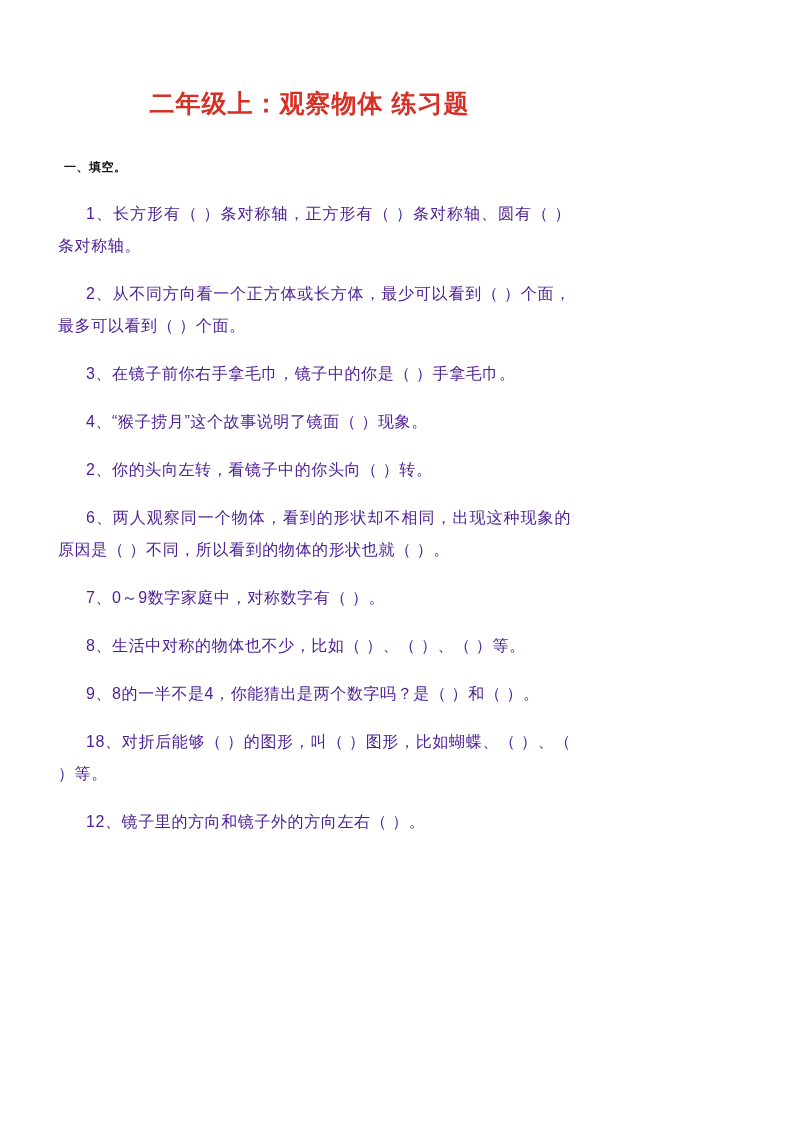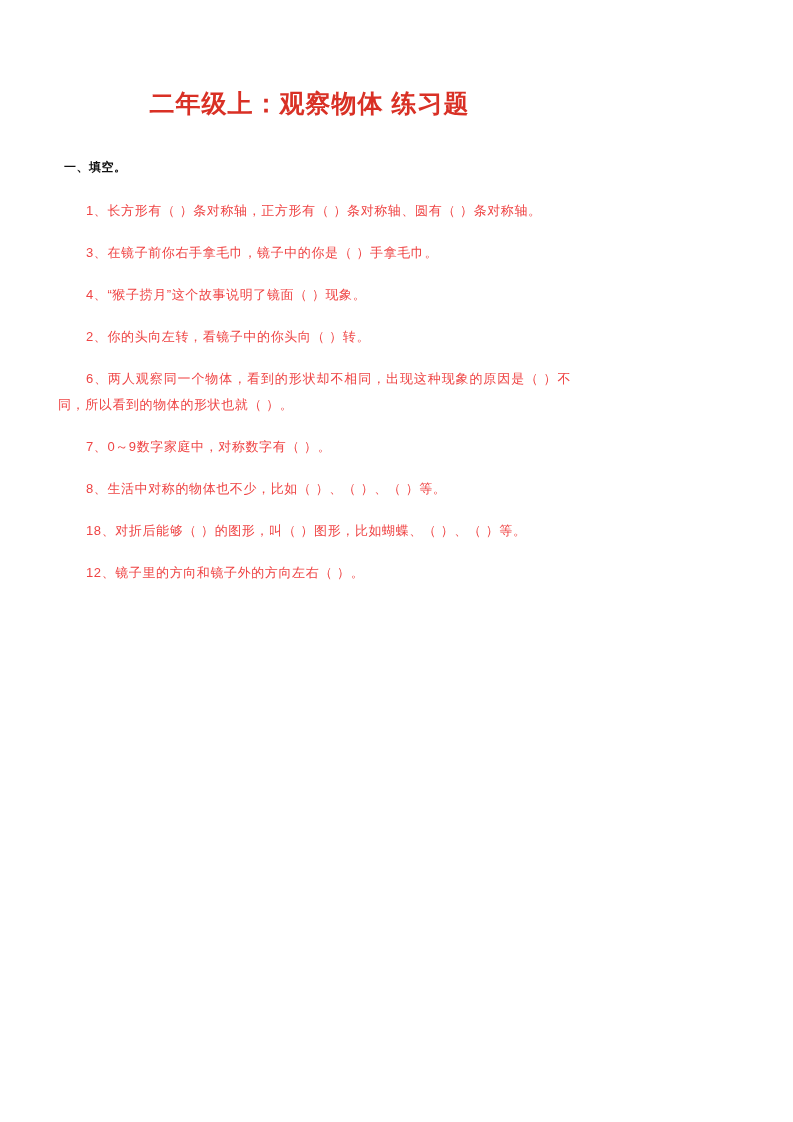--- a/index.html
+++ b/index.html
@@ -38,47 +38,49 @@
     color: #111111;
     margin: 38px 0 0 6px;
     letter-spacing: 0.5px;
   }
   .qlist {
     margin: 0;
     padding: 0;
     list-style: none;
   }
   .q {
-    font-size: 13px;
+    font-size: 16px;
     line-height: 2.0;
-    color: #ef4444;
+    color: #4c1d95;
     margin: 16px 0 0 0;
     text-indent: 28px;
     letter-spacing: 0.6px;
     text-align: justify;
   }
   .q:first-child {
     margin-top: 22px;
   }
 </style>
 </head>
 <body>
 
 <div class="page">
 
   <h1 class="doc-title">二年级上：观察物体 练习题</h1>
 
   <div class="section">
     <div class="section-heading">一、填空。</div>
     <ul class="qlist">
       <li class="q">1、长方形有（ ）条对称轴，正方形有（ ）条对称轴、圆有（ ）条对称轴。</li>
+      <li class="q">2、从不同方向看一个正方体或长方体，最少可以看到（ ）个面，最多可以看到（ ）个面。</li>
       <li class="q">3、在镜子前你右手拿毛巾，镜子中的你是（ ）手拿毛巾。</li>
       <li class="q">4、“猴子捞月”这个故事说明了镜面（ ）现象。</li>
       <li class="q">2、你的头向左转，看镜子中的你头向（ ）转。</li>
       <li class="q">6、两人观察同一个物体，看到的形状却不相同，出现这种现象的原因是（ ）不同，所以看到的物体的形状也就（ ）。</li>
       <li class="q">7、0～9数字家庭中，对称数字有（ ）。</li>
       <li class="q">8、生活中对称的物体也不少，比如（ ）、（ ）、（ ）等。</li>
+      <li class="q">9、8的一半不是4，你能猜出是两个数字吗？是（ ）和（ ）。</li>
       <li class="q">18、对折后能够（ ）的图形，叫（ ）图形，比如蝴蝶、（ ）、（ ）等。</li>
       <li class="q">12、镜子里的方向和镜子外的方向左右（ ）。</li>
     </ul>
   </div>
 
 </div>
 
 </body></html>

